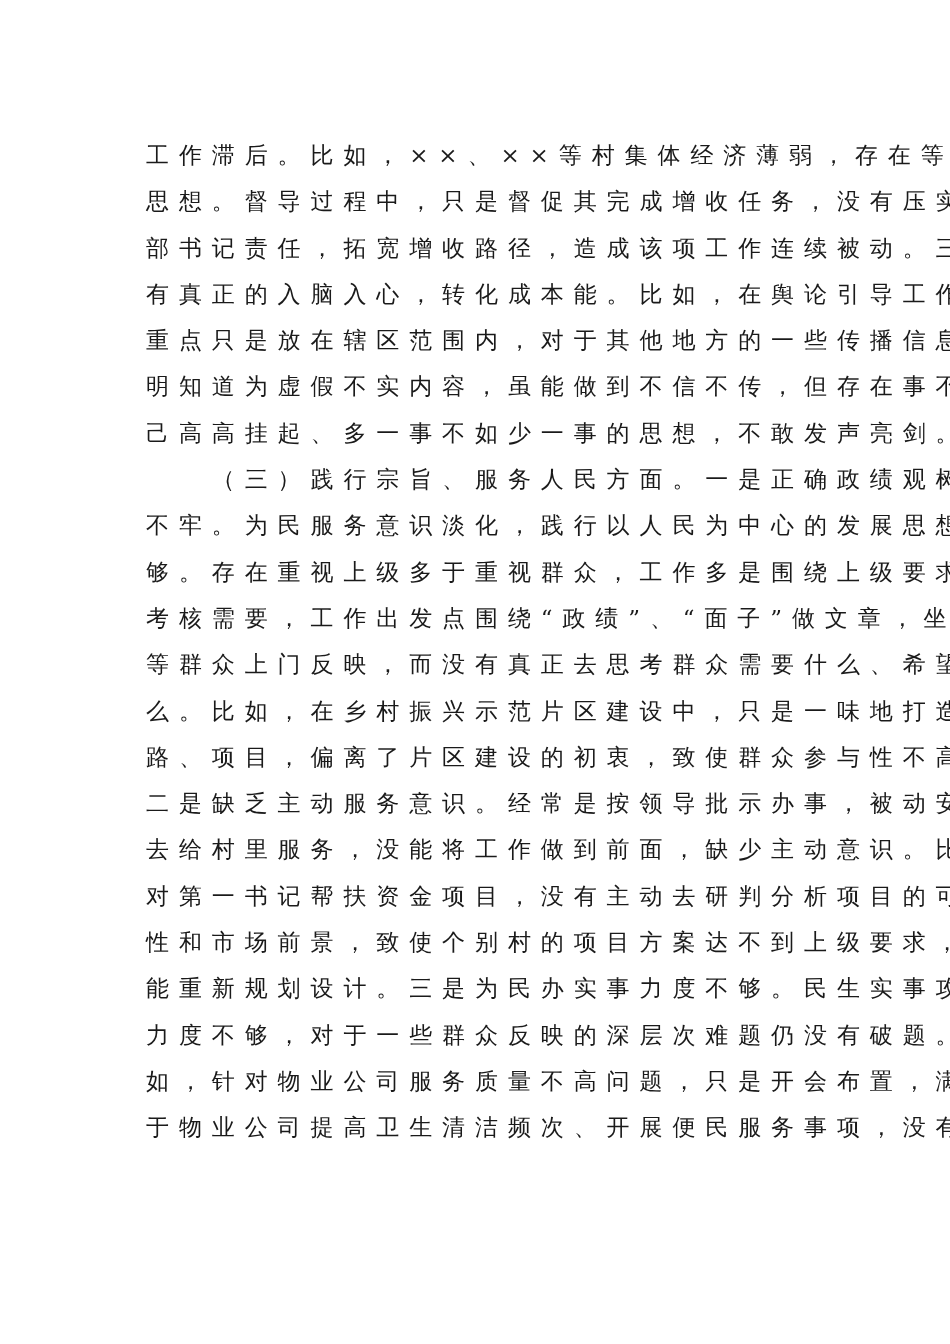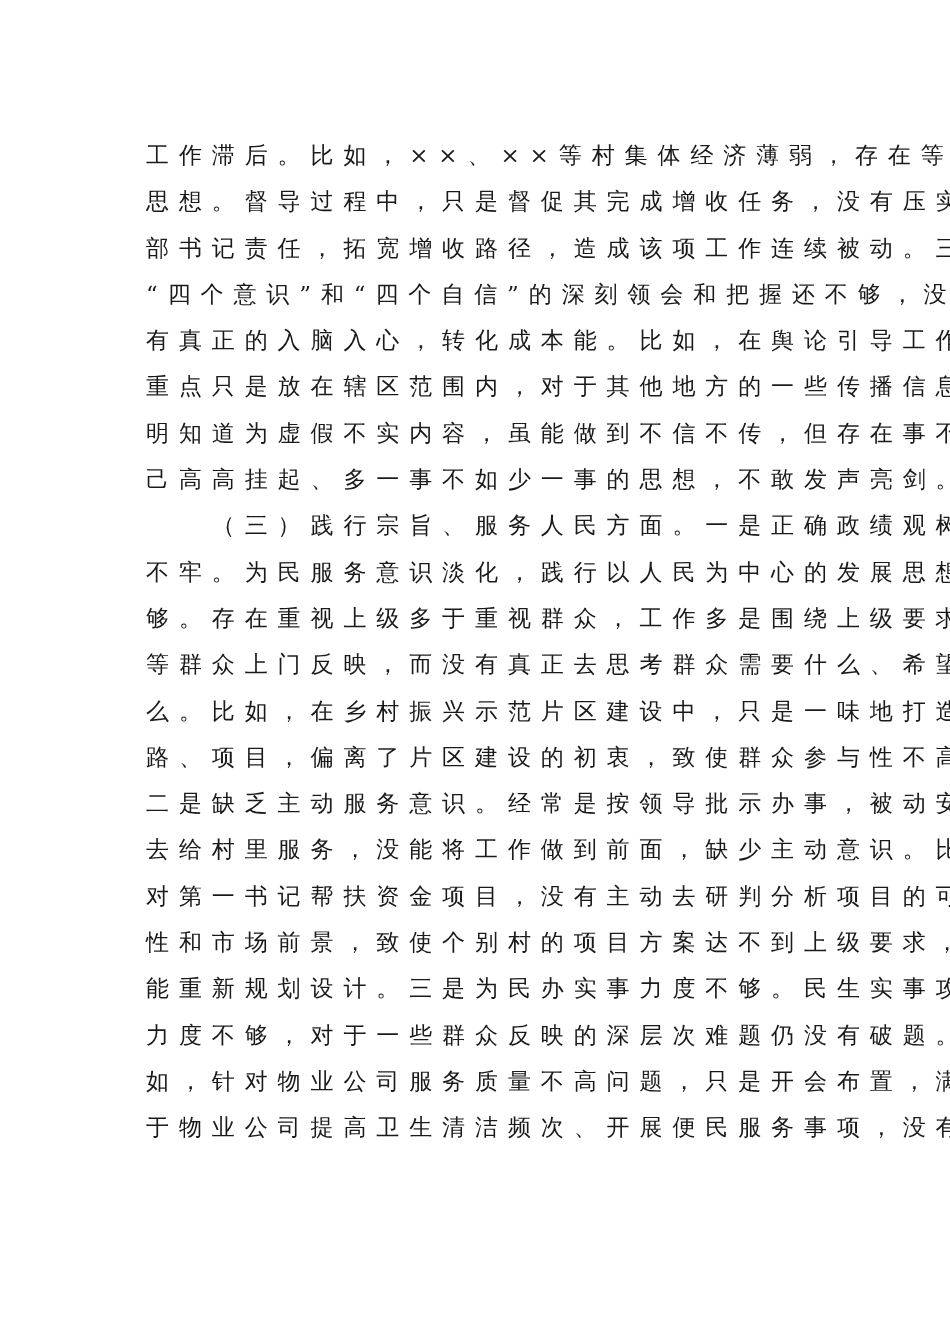--- a/index.html
+++ b/index.html
@@ -38,28 +38,28 @@
     }
   </style>
 </head>
 <body>
 
 <div class="page">
   <div class="text-block">
     <span class="line">工作滞后。比如，××、××等村集体经济薄弱，存在等靠要</span>
     <span class="line">思想。督导过程中，只是督促其完成增收任务，没有压实支</span>
     <span class="line">部书记责任，拓宽增收路径，造成该项工作连续被动。三是</span>
-    <span class="line">“四个意识”和“四个自信”的深刻领会和把握还不够，没</span>
     <span class="line">有真正的入脑入心，转化成本能。比如，在舆论引导工作中</span>
     <span class="line">重点只是放在辖区范围内，对于其他地方的一些传播信息，</span>
     <span class="line">明知道为虚假不实内容，虽能做到不信不传，但存在事不关</span>
     <span class="line">己高高挂起、多一事不如少一事的思想，不敢发声亮剑。</span>
     <span class="line">　　（三）践行宗旨、服务人民方面。一是正确政绩观树得</span>
     <span class="line">不牢。为民服务意识淡化，践行以人民为中心的发展思想不</span>
     <span class="line">够。存在重视上级多于重视群众，工作多是围绕上级要求和</span>
+    <span class="line">考核需要，工作出发点围绕“政绩”、“面子”做文章，坐</span>
     <span class="line">等群众上门反映，而没有真正去思考群众需要什么、希望什</span>
     <span class="line">么。比如，在乡村振兴示范片区建设中，只是一味地打造线</span>
     <span class="line">路、项目，偏离了片区建设的初衷，致使群众参与性不高。</span>
     <span class="line">二是缺乏主动服务意识。经常是按领导批示办事，被动安排</span>
     <span class="line">去给村里服务，没能将工作做到前面，缺少主动意识。比如</span>
     <span class="line">对第一书记帮扶资金项目，没有主动去研判分析项目的可行</span>
     <span class="line">性和市场前景，致使个别村的项目方案达不到上级要求，只</span>
     <span class="line">能重新规划设计。三是为民办实事力度不够。民生实事攻坚</span>
     <span class="line">力度不够，对于一些群众反映的深层次难题仍没有破题。比</span>
     <span class="line">如，针对物业公司服务质量不高问题，只是开会布置，满足</span>

